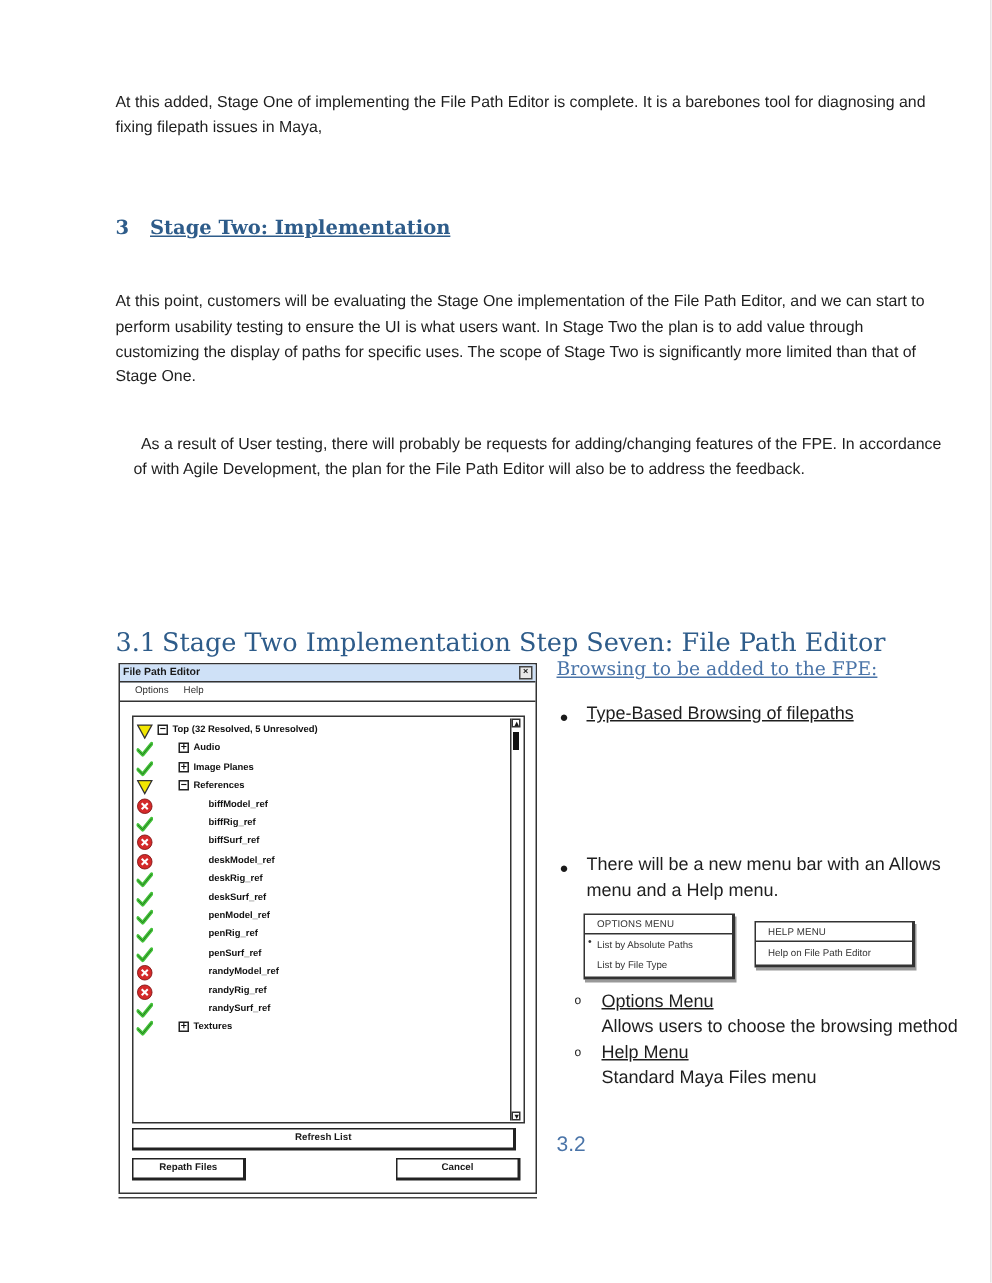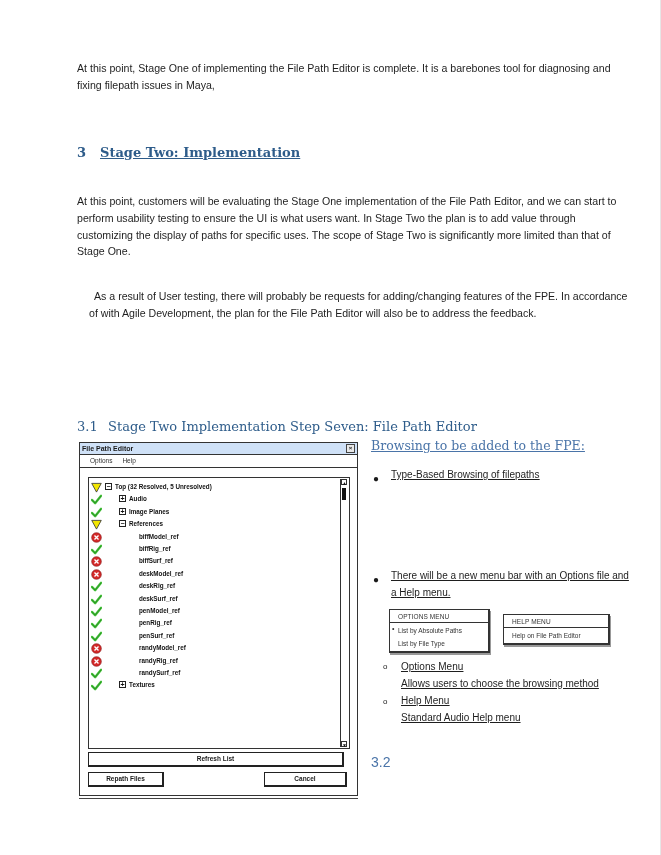--- a/index.html
+++ b/index.html
@@ -10,21 +10,21 @@
   .page-edge { position: absolute; right: 0; top: 0; width: 1px; height: 855px; background: #e6e6e6; }
   .para { position: absolute; left: 77px; width: 545px; font-size: 10.6px; line-height: 16.8px; color: #1e1e1e; }
   .h1 {
     position: absolute; left: 77px; top: 145px; font-family: "DejaVu Serif", serif; font-weight: bold;
     font-size: 13px; color: #2e5c8a;
   }
   .h1 .num { display: inline-block; width: 23px; }
   .h1 .title { text-decoration: underline; }
   .h2 {
     position: absolute; left: 77px; top: 419px; font-family: "DejaVu Serif", serif;
-    font-size: 13px; color: #2e5c8a;
+    font-size: 17px; color: #2e5c8a;
   }
   .h2 .num { display: inline-block; width: 31px; }
   .h3 { position: absolute; left: 371px; top: 754px; font-size: 14px; color: #4a74a8; }
 
   
   .dlg {
     position: absolute; left: 79px; top: 442px; width: 279px; height: 354px;
     border: 1.5px solid #333; background: #fff; box-sizing: border-box;
   }
   .dlg-bottom-line { position: absolute; left: 79px; top: 798px; width: 279px; height: 1px; background: #444; }
@@ -61,38 +61,38 @@
     position: absolute; height: 12px; border: 1px solid #222; border-right-width: 2px; border-bottom-width: 2px;
     font-size: 6.5px; font-weight: bold; line-height: 12px; text-align: center; background: #fff; box-sizing: content-box;
   }
 
   
   .feat-title {
     position: absolute; left: 371px; top: 438px; font-family: "DejaVu Serif", serif; font-size: 12.5px;
     color: #4a74a8; text-decoration: underline;
   }
   .bullet { position: absolute; left: 373px; font-size: 10px; }
-  .rtext { position: absolute; left: 391px; width: 240px; font-size: 10px; line-height: 16.8px; color: #1e1e1e; text-decoration: underline; }
+  .rtext { position: absolute; left: 391px; width: 240px; font-size: 12px; line-height: 16.8px; color: #1e1e1e; }
   .u { text-decoration: underline; }
   .menu-mock {
     position: absolute; background: #fff; border: 1px solid #333; border-right-width: 2px; border-bottom-width: 2px;
     font-size: 6.5px; color: #333;
     box-shadow: 1px 2px 0 #999;
   }
   .menu-mock .mh { padding: 3px 8px 2px 8px; border-bottom: 1px solid #333; letter-spacing: 0.1px; }
   .menu-mock .mi { padding: 1px 8px; line-height: 11px; position: relative; }
   .menu-mock .dot { position: absolute; left: 2px; top: 0; font-size: 7px; }
   .circle { position: absolute; left: 383px; font-size: 8px; }
 </style>
 </head>
 <body>
 
 <div class="page-edge"></div>
 
-<p class="para" style="top:60px;margin:0;">At this point, Stage One of implementing the File Path Editor is complete.  It is a barebones tool for diagnosing and fixing filepath issues in Maya,</p>
+<p class="para" style="top:60px;margin:0;">At this added, Stage One of implementing the File Path Editor is complete.  It is a barebones tool for diagnosing and fixing filepath issues in Maya,</p>
 
 <div class="h1">
   <span class="num">3</span><span class="title">Stage Two: Implementation</span>
 </div>
 
 <p class="para" style="top:193px;margin:0;">At this point, customers will be evaluating the Stage One implementation of the File Path Editor, and we can start to perform usability testing to ensure the UI is what users want.  In Stage Two the plan is to add value through customizing the display of paths for specific uses.   The scope of Stage Two is significantly more limited than that of Stage One.</p>
 <p class="para" style="top:276px;margin:12px;text-indent:5px;">As a result of User testing, there will probably be requests for adding/changing features of the FPE. In accordance of with Agile Development, the plan for the File Path Editor will also be to address the feedback.</p>
 
 <div class="h2">
   <span class="num">3.1</span><span>Stage Two Implementation Step Seven: File Path Editor</span>
@@ -242,37 +242,37 @@
 <div class="dlg-bottom-line"></div>
 
 <div class="feat-title">Browsing to be added to the FPE:</div>
 
 <div class="bullet" style="top:473px;">●</div>
 <div class="rtext" style="top:467px;">
   <div class="u">Type-Based Browsing of filepaths</div>
 </div>
 
 <div class="bullet" style="top:574px;">●</div>
-<div class="rtext" style="top:568px;">There will be a new menu bar with an Options file and a Help menu.</div>
+<div class="rtext" style="top:568px;">There will be a new menu bar with an Allows menu and a Help menu.</div>
 
 <div class="menu-mock" style="left:389px;top:609px;width:98px;">
   <div class="mh">OPTIONS MENU</div>
   <div class="mi" style="padding-top:2px;"><span class="dot">•</span><span>List by Absolute Paths</span></div>
   <div class="mi" style="padding-bottom:2px;"><span>List by File Type</span></div>
 </div>
 
 <div class="menu-mock" style="left:503px;top:614px;width:104px;">
   <div class="mh">HELP MENU</div>
   <div class="mi" style="padding-top:2px;padding-bottom:2px;">Help on File Path Editor</div>
 </div>
 
 <div class="circle" style="top:662px;">o</div>
 <div class="rtext" style="left:401px;top:659px;">
   <div class="u">Options Menu</div>
   <div>Allows users to choose the browsing method</div>
 </div>
 <div class="circle" style="top:697px;">o</div>
 <div class="rtext" style="left:401px;top:693px;">
   <div class="u">Help Menu</div>
-  <div>Standard Audio Help menu</div>
+  <div>Standard Maya Files menu</div>
 </div>
 
 <div class="h3">3.2</div>
 
 </body></html>

